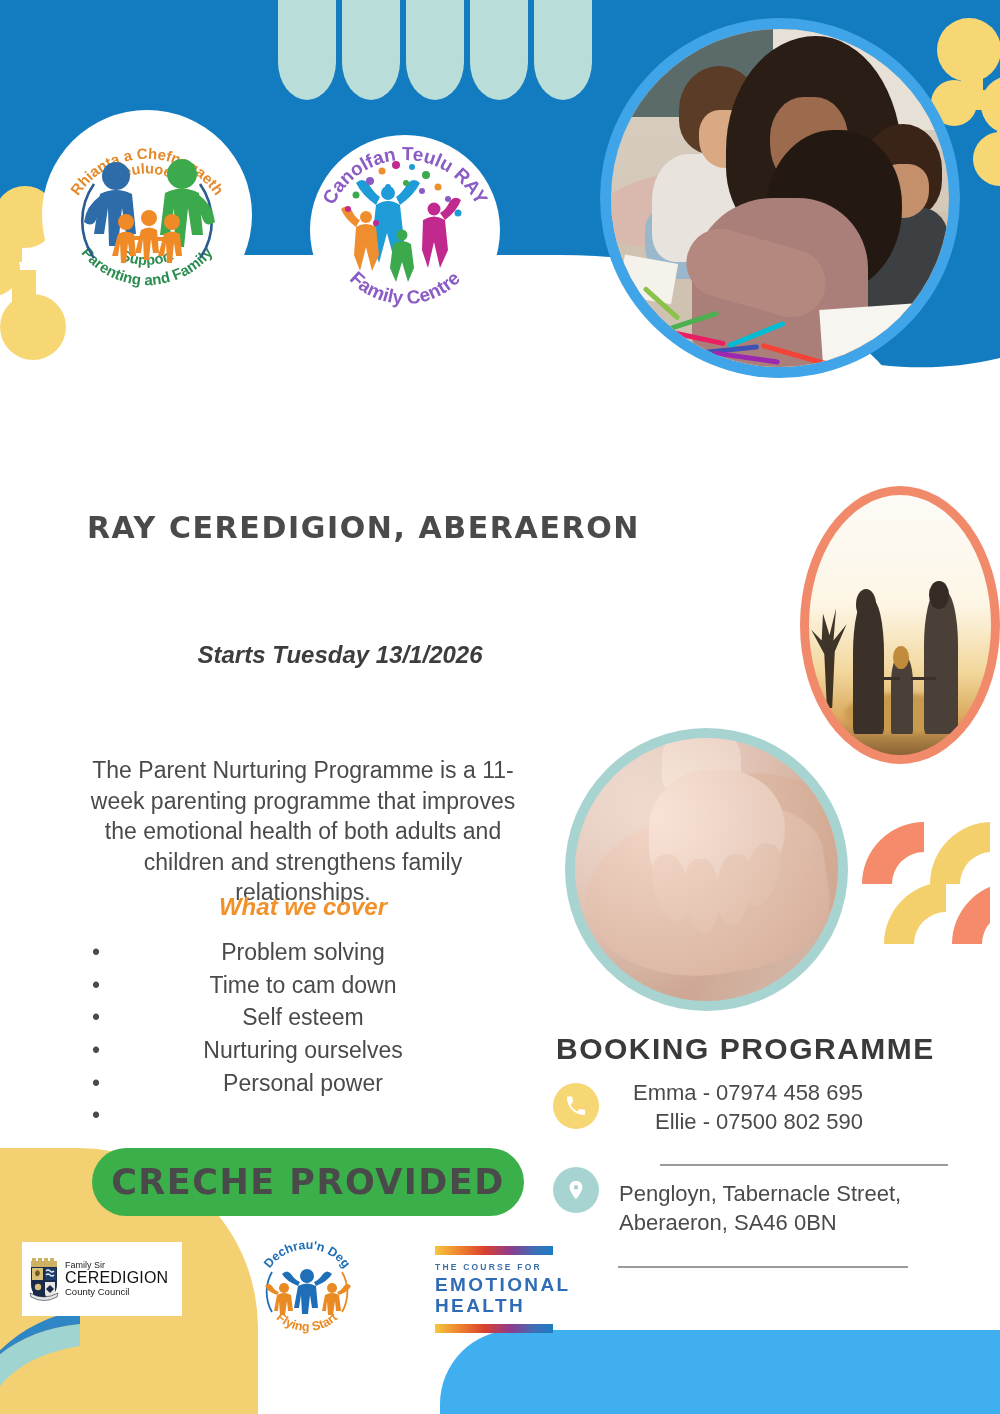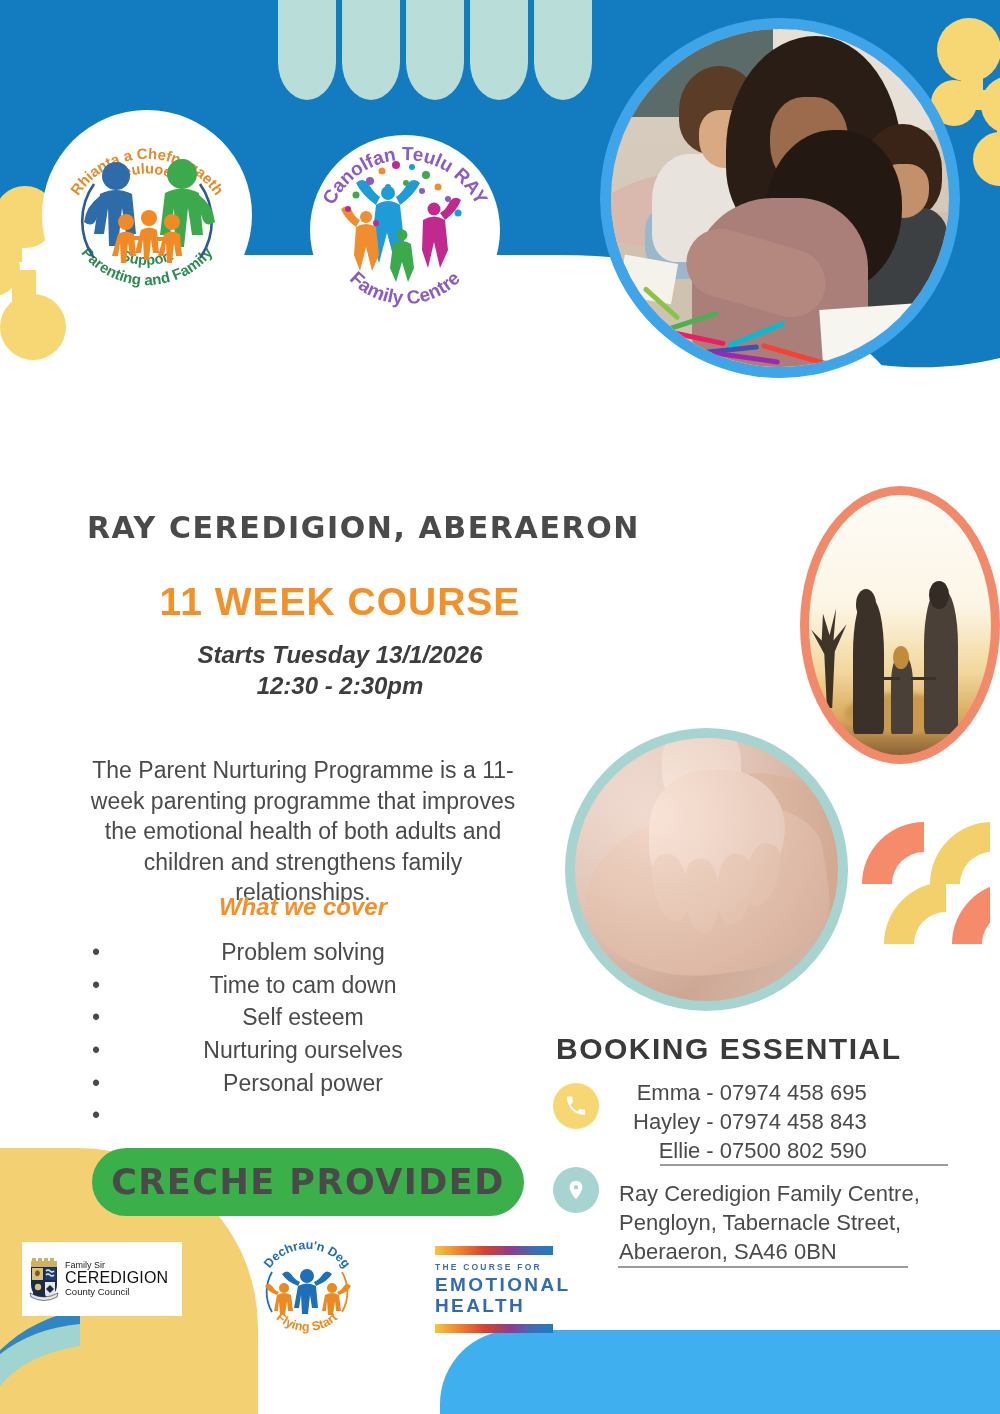--- a/index.html
+++ b/index.html
@@ -395,25 +395,23 @@
     </svg>
   </div>
 
   <div class="main-title">
     <div>PARENT NURTURE</div>
     <div>PROGRAMME</div>
   </div>
 
   <div class="sub-title">RAY CEREDIGION, ABERAERON</div>
 
-  <div class="weeks">11 WEEK COURSE</div>
 
   <div class="starts">
     <div>Starts Tuesday 13/1/2026</div>
-    <div>12:30 - 2:30pm</div>
   </div>
 
   <div class="para">The Parent Nurturing Programme is a 11-week parenting programme that improves the emotional health of both adults and children and strengthens family relationships.</div>
 
   <div class="cover-head">What we cover</div>
 
   <ul class="cover-list">
     <li><span class="dot">•</span><span>Problem solving</span></li>
     <li><span class="dot">•</span><span>Time to cam down</span></li>
     <li><span class="dot">•</span><span>Self esteem</span></li>
@@ -424,44 +422,42 @@
 
   <div class="yellow-bottom"></div>
   <div class="blue-bottom"></div>
   <svg class="wave-left" viewBox="0 0 120 120">
     <path d="M0,120 C20,70 60,40 120,34 L120,56 C70,64 40,86 26,120 Z" fill="#9FD4D0"></path>
     <path d="M0,120 C24,62 70,28 120,20 L120,34 C60,40 20,70 0,120 Z" fill="#2F86C5"></path>
   </svg>
 
   <div class="creche">CRECHE PROVIDED</div>
 
-  <div class="booking-head">BOOKING ESSENTIAL</div>
+  <div class="booking-head">BOOKING PROGRAMME</div>
 
   <div class="icon-circle" id="phone-ic">
     <svg width="24" height="24" viewBox="0 0 24 24" fill="#ffffff">
       <path d="M6.6 10.8c1.4 2.8 3.8 5.1 6.6 6.6l2.2-2.2c.3-.3.7-.4 1-.2 1.2.4 2.4.6 3.6.6.6 0 1 .4 1 1V20c0 .6-.4 1-1 1C10.8 21 3 13.2 3 3.6c0-.6.4-1 1-1h3.4c.6 0 1 .4 1 1 0 1.3.2 2.5.6 3.6.1.4 0 .8-.2 1.1l-2.2 2.5z"></path>
     </svg>
   </div>
 
   <div class="phones">
     <div>Emma - 07974 458 695</div>
-    <div>Hayley - 07974 458 843</div>
     <div>Ellie - 07500 802 590</div>
   </div>
 
   <div class="rule" id="rule1"></div>
 
   <div class="icon-circle" id="pin-ic">
     <svg width="22" height="22" viewBox="0 0 24 24" fill="#ffffff">
       <path d="M12 2C8.1 2 5 5.1 5 9c0 5.2 7 13 7 13s7-7.8 7-13c0-3.9-3.1-7-7-7zm0 9.5A2.5 2.5 0 1 1 12 6.5a2.5 2.5 0 0 1 0 5z"></path>
     </svg>
   </div>
 
   <div class="address">
-    <div>Ray Ceredigion Family Centre,</div>
     <div>Pengloyn, Tabernacle Street,</div>
     <div>Aberaeron, SA46 0BN</div>
   </div>
 
   <div class="rule" id="rule2"></div>
 
   <div class="ccc-logo">
     <svg class="crest" viewBox="0 0 32 44">
       <path d="M3,5 h26 v22 q0,12 -13,16 Q3,39 3,27 Z" fill="#1a2a4a"></path>
       <path d="M3,4 h26 v6 h-26 z" fill="#cdb263"></path>

